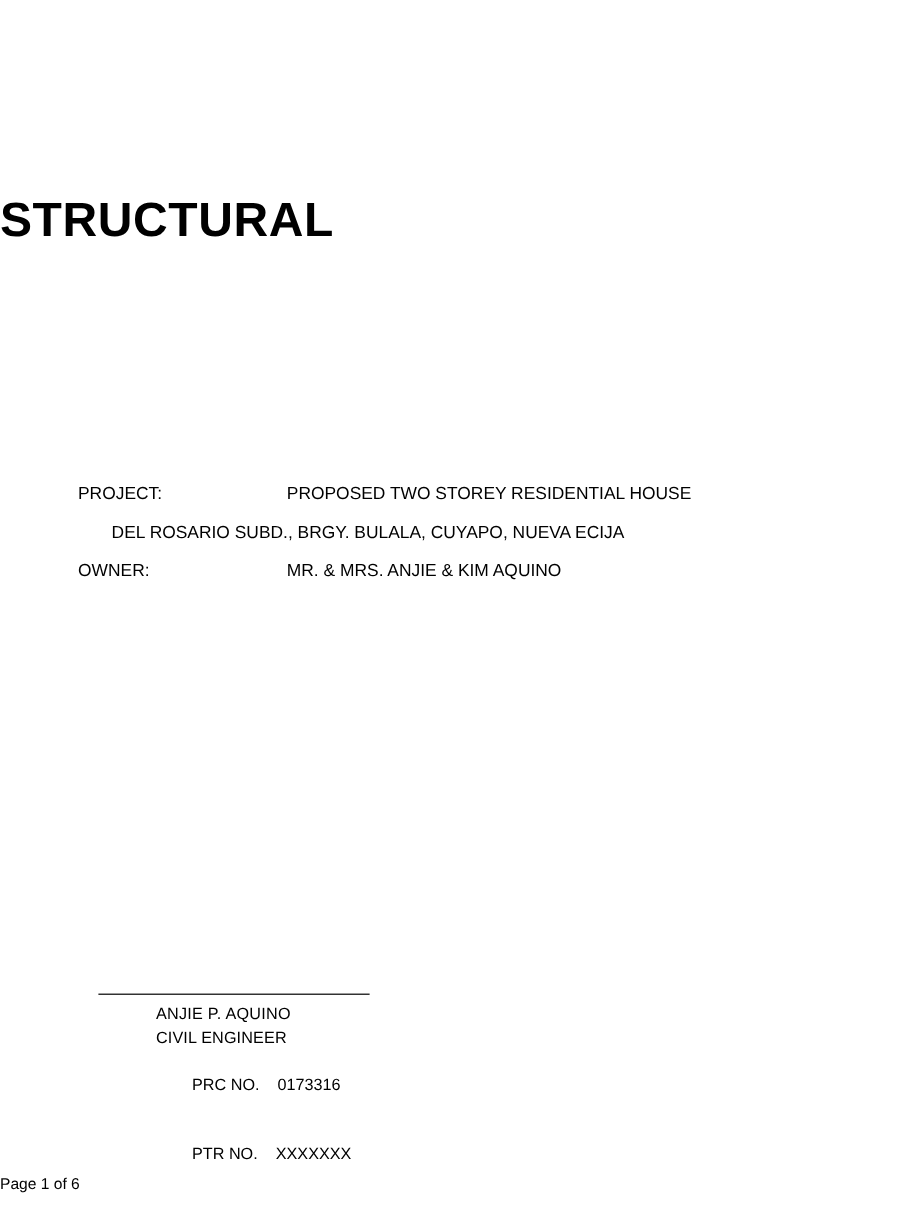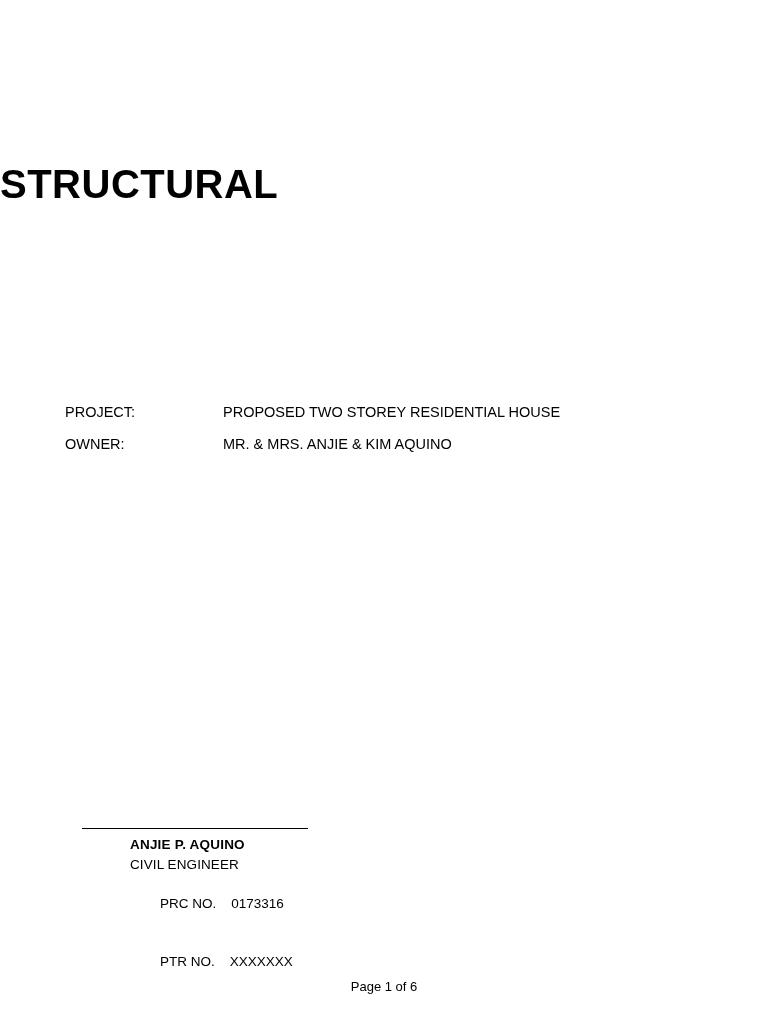--- a/index.html
+++ b/index.html
@@ -40,20 +40,21 @@
     position: absolute;
     top: 396px;
     left: 65px;
     width: 640px;
     font-size: 14.5px;
     line-height: 32px;
   }
   .info-row {
     display: flex;
     align-items: center;
+    gap: 16px;
   }
   .info-label {
     width: 130px;
     flex: 0 0 130px;
     white-space: nowrap;
   }
   .info-value {
     white-space: nowrap;
     margin-left: 28px;
   }
@@ -68,54 +69,55 @@
   .sig-rule {
     width: 226px;
     border-top: 1px solid #000000;
     height: 0;
     margin: 0 0 6px 0;
   }
   .sig-lines {
     padding-left: 48px;
   }
   .sig-name {
-    font-weight: bold;
+    font-weight: normal;
     letter-spacing: 0.2px;
   }
   .sig-role {
     letter-spacing: 0.1px;
   }
   .sig-num {
     white-space: pre;
   }
 
   .footer {
     position: absolute;
     top: 979px;
     left: 0;
     width: 768px;
-    text-align: center;
+    text-align: left;
     font-size: 13px;
   }
 </style>
 </head>
 <body>
 
 <div class="page">
 
   <div class="doc-title">
     <span class="line1">STRUCTURAL</span>
   </div>
 
   <div class="info-block">
     <div class="info-row">
       <span class="info-label">PROJECT:</span>
       <span class="info-value">PROPOSED TWO STOREY RESIDENTIAL HOUSE</span>
     </div>
     <div class="info-row">
+      <span class="info-value">DEL ROSARIO SUBD., BRGY. BULALA, CUYAPO, NUEVA ECIJA</span>
     </div>
     <div class="info-row">
       <span class="info-label">OWNER:</span>
       <span class="info-value">MR. &amp; MRS. ANJIE &amp; KIM AQUINO</span>
     </div>
   </div>
 
   <div class="signature-block">
     <div class="sig-rule"></div>
     <div class="sig-lines">

